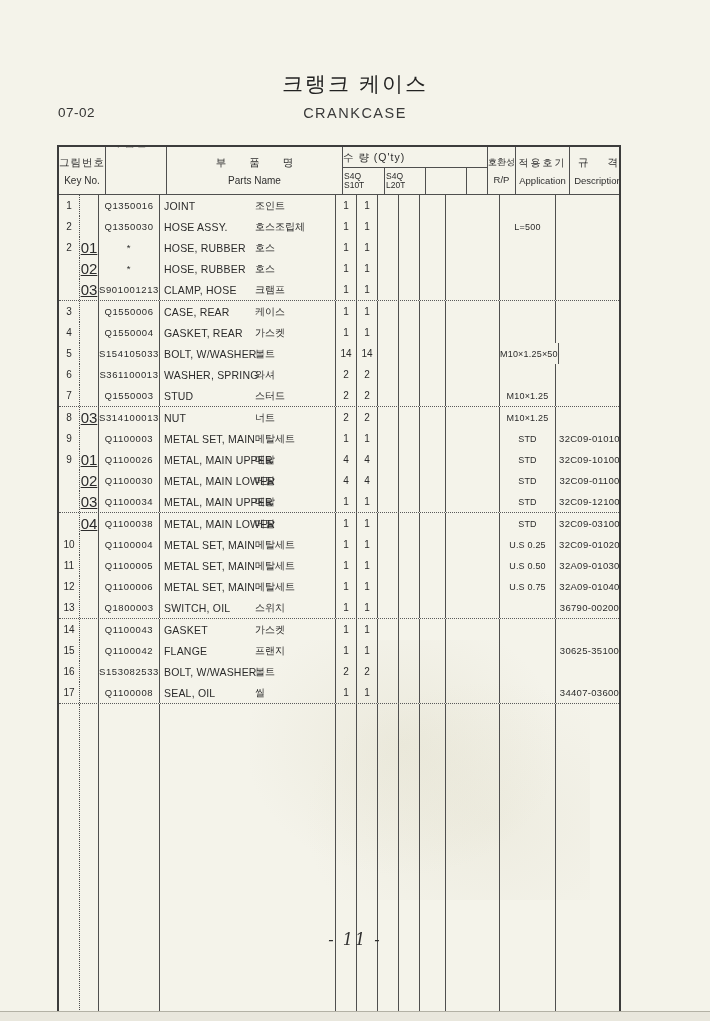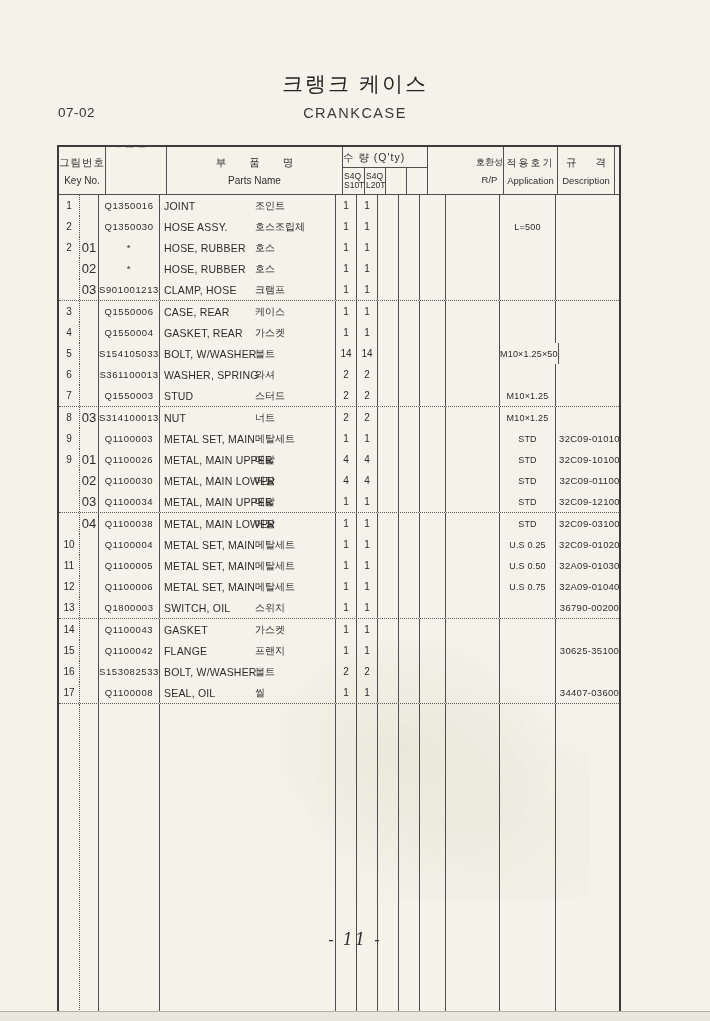--- a/index.html
+++ b/index.html
@@ -39,45 +39,45 @@
   .thead > .hc:first-child{border-left:none;}
   .hc .kr-l{font-size:10.5px;letter-spacing:1px;white-space:nowrap;}
   .hc .en-l{font-size:10px;white-space:nowrap;color:#2e2e2e;}
   .h-key{flex:0 0 39px;}
   .h-pno{flex:0 0 61px;gap:44px;}
   .h-name{flex:0 0 176px;}
   .h-name .kr-l{letter-spacing:10px;padding-left:10px;}
   .h-qty{flex:0 0 84px;flex-direction:column;gap:0;align-items:stretch;justify-content:flex-start;}
   .h-qty-top{height:20px;line-height:20px;border-bottom:1px solid #4f4f4f;text-align:left;
              font-size:10.5px;letter-spacing:1px;white-space:nowrap;}
-  .h-qty-sub{display:flex;flex:1;}
+  .h-qty-sub{display:flex;flex:1;gap:20px;}
   .h-qs{flex:0 0 21px;border-left:1px solid #4f4f4f;box-sizing:border-box;
         display:flex;flex-direction:column;justify-content:center;align-items:flex-start;
         font-size:8.5px;line-height:9.5px;padding-left:1px;overflow:hidden;}
   .h-qty-sub .h-qs:first-child{border-left:none;}
-  .h-rp{flex:0 0 26px;padding-left:48px;}
+  .h-rp{flex:0 0 26px;}
   .h-rp .kr-l{font-size:9px;letter-spacing:0;}
   .h-rp .en-l{font-size:9.5px;}
   .h-app{flex:0 0 54px;}
   .h-app .kr-l{font-size:10px;letter-spacing:2px;}
   .h-app .en-l{font-size:9.5px;}
   .h-desc{flex:0 0 56px;}
   .h-desc .kr-l{letter-spacing:8px;padding-left:8px;}
   .h-desc .en-l{font-size:9.5px;}
   .h-rem{flex:0 0 68px;}
   .h-rem .kr-l{letter-spacing:7px;padding-left:7px;font-family:Liberation Mono, monospace;}
 
   
   .section{border-bottom:1px dotted #5a5a5a;}
   .row{display:flex;height:21px;overflow:hidden;}
   .c{border-left:1px solid #4f4f4f;box-sizing:border-box;display:flex;align-items:center;
      justify-content:center;font-size:10px;white-space:nowrap;overflow:visible;}
   .row .c:first-child{border-left:none;}
   .c.key{flex:0 0 20px;}
-  .c.sub{flex:0 0 19px;border-left-style:dotted;font-size:13px;}
+  .c.sub{flex:0 0 19px;border-left-style:dotted;font-size:15px;text-decoration:underline;}
   .c.pno{flex:0 0 61px;font-size:9.5px;letter-spacing:0.6px;}
   .c.name{flex:0 0 176px;position:relative;justify-content:flex-start;}
   .c.name .en{position:absolute;left:4px;top:50%;transform:translateY(-50%);
               font-size:10.5px;letter-spacing:0.2px;}
   .c.name .kr{position:absolute;left:95px;top:50%;transform:translateY(-50%);font-size:10px;}
   .c.q{flex:0 0 21px;}
   .c.rp{flex:0 0 26px;}
   .c.app{flex:0 0 54px;}
   .c.desc{flex:0 0 56px;font-size:9px;letter-spacing:0.2px;}
   .c.rem{flex:0 0 68px;font-size:9.5px;letter-spacing:0.3px;}

